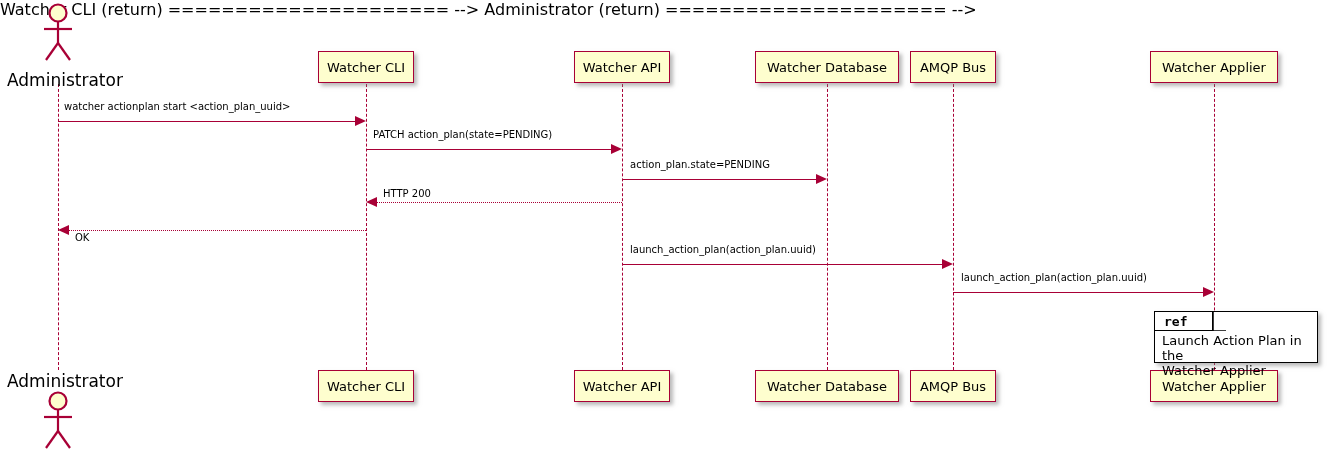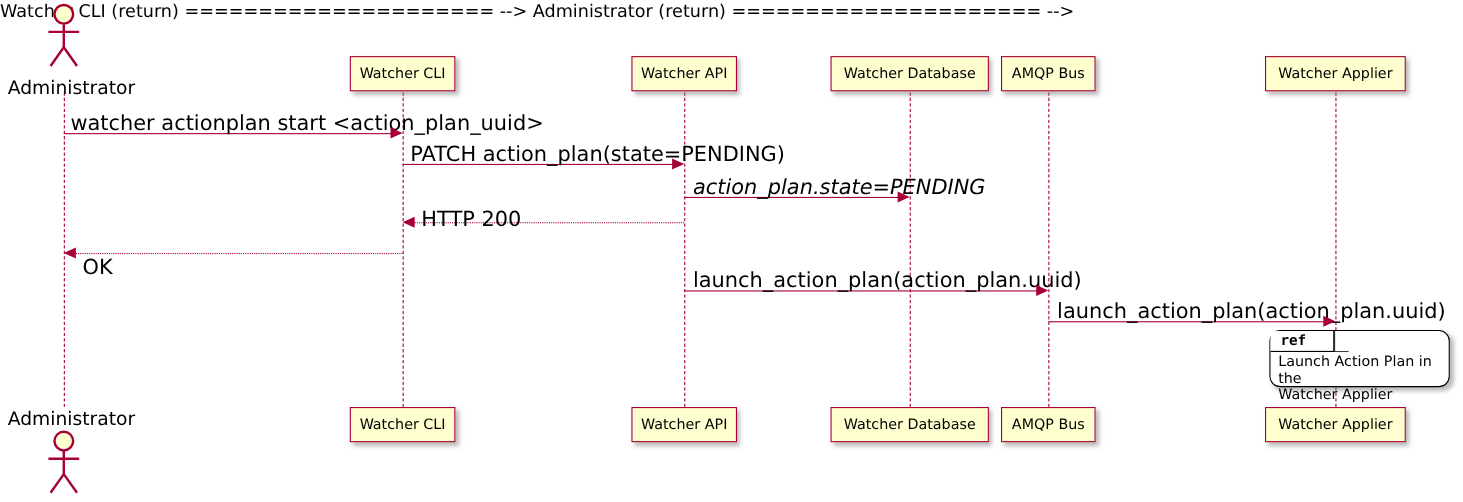--- a/index.html
+++ b/index.html
@@ -78,21 +78,21 @@
     border-bottom: 5px solid transparent;
     border-left: 11px solid #A80036;
   }
   .arrowhead.left {
     border-top: 5px solid transparent;
     border-bottom: 5px solid transparent;
     border-right: 11px solid #A80036;
   }
   .msg-label {
     position: absolute;
-    font-size: 19px;
+    font-size: 10px;
     color: #000000;
     white-space: nowrap;
     background: transparent;
     z-index: 4;
   }
 
   
   .ref-box {
     position: absolute;
     box-sizing: border-box;
@@ -197,21 +197,21 @@
   <div class="msg-label" style="left:64px; top:101px;">watcher actionplan start &lt;action_plan_uuid&gt;</div>
   <div class="msg-line" style="left:58px; top:121px; width:298px;"></div>
   <div class="arrowhead right" style="left:355px; top:116px;"></div>
 
   
   <div class="msg-label" style="left:373px; top:129px;text-align:right;">PATCH action_plan(state=PENDING)</div>
   <div class="msg-line" style="left:366px; top:149px; width:246px;"></div>
   <div class="arrowhead right" style="left:611px; top:144px;"></div>
 
   
-  <div class="msg-label" style="left:630px; top:159px;font-style:italic;">action_plan.state=PENDING</div>
+  <div class="msg-label" style="left:630px; top:159px;">action_plan.state=PENDING</div>
   <div class="msg-line" style="left:622px; top:179px; width:195px;"></div>
   <div class="arrowhead right" style="left:816px; top:174px;"></div>
 
    Watcher CLI (return) ===================== --&gt;
   <div class="msg-label" style="left:383px; top:188px;">HTTP 200</div>
   <div class="msg-line dotted" style="left:377px; top:202px; width:245px;"></div>
   <div class="arrowhead left" style="left:366px; top:197px;"></div>
 
    Administrator (return) ===================== --&gt;
   <div class="msg-label" style="left:75px; top:232px;">OK</div>
@@ -222,21 +222,21 @@
   <div class="msg-label" style="left:630px; top:244px;">launch_action_plan(action_plan.uuid)</div>
   <div class="msg-line" style="left:622px; top:264px; width:321px;"></div>
   <div class="arrowhead right" style="left:942px; top:259px;"></div>
 
   
   <div class="msg-label" style="left:961px; top:272px;">launch_action_plan(action_plan.uuid)</div>
   <div class="msg-line" style="left:953px; top:292px; width:251px;"></div>
   <div class="arrowhead right" style="left:1203px; top:287px;"></div>
 
   
-  <div class="ref-box" style="left:1154px; top:300px; width:164px; height:52px;border-radius:10px;">
+  <div class="ref-box" style="left:1154px; top:311px; width:164px; height:52px;">
     <div class="ref-tab" style="width:58px;">
       <span class="ref-tab-label">ref</span>
     </div>
     <svg width="14" height="19" style="position:absolute; left:58px; top:0;">
       <path d="M0,0 L0,19 L13,19" fill="none" stroke="#000000" stroke-width="1.5"></path>
     </svg>
     <div class="ref-body">Launch Action Plan in the
 Watcher Applier</div>
   </div>
 

